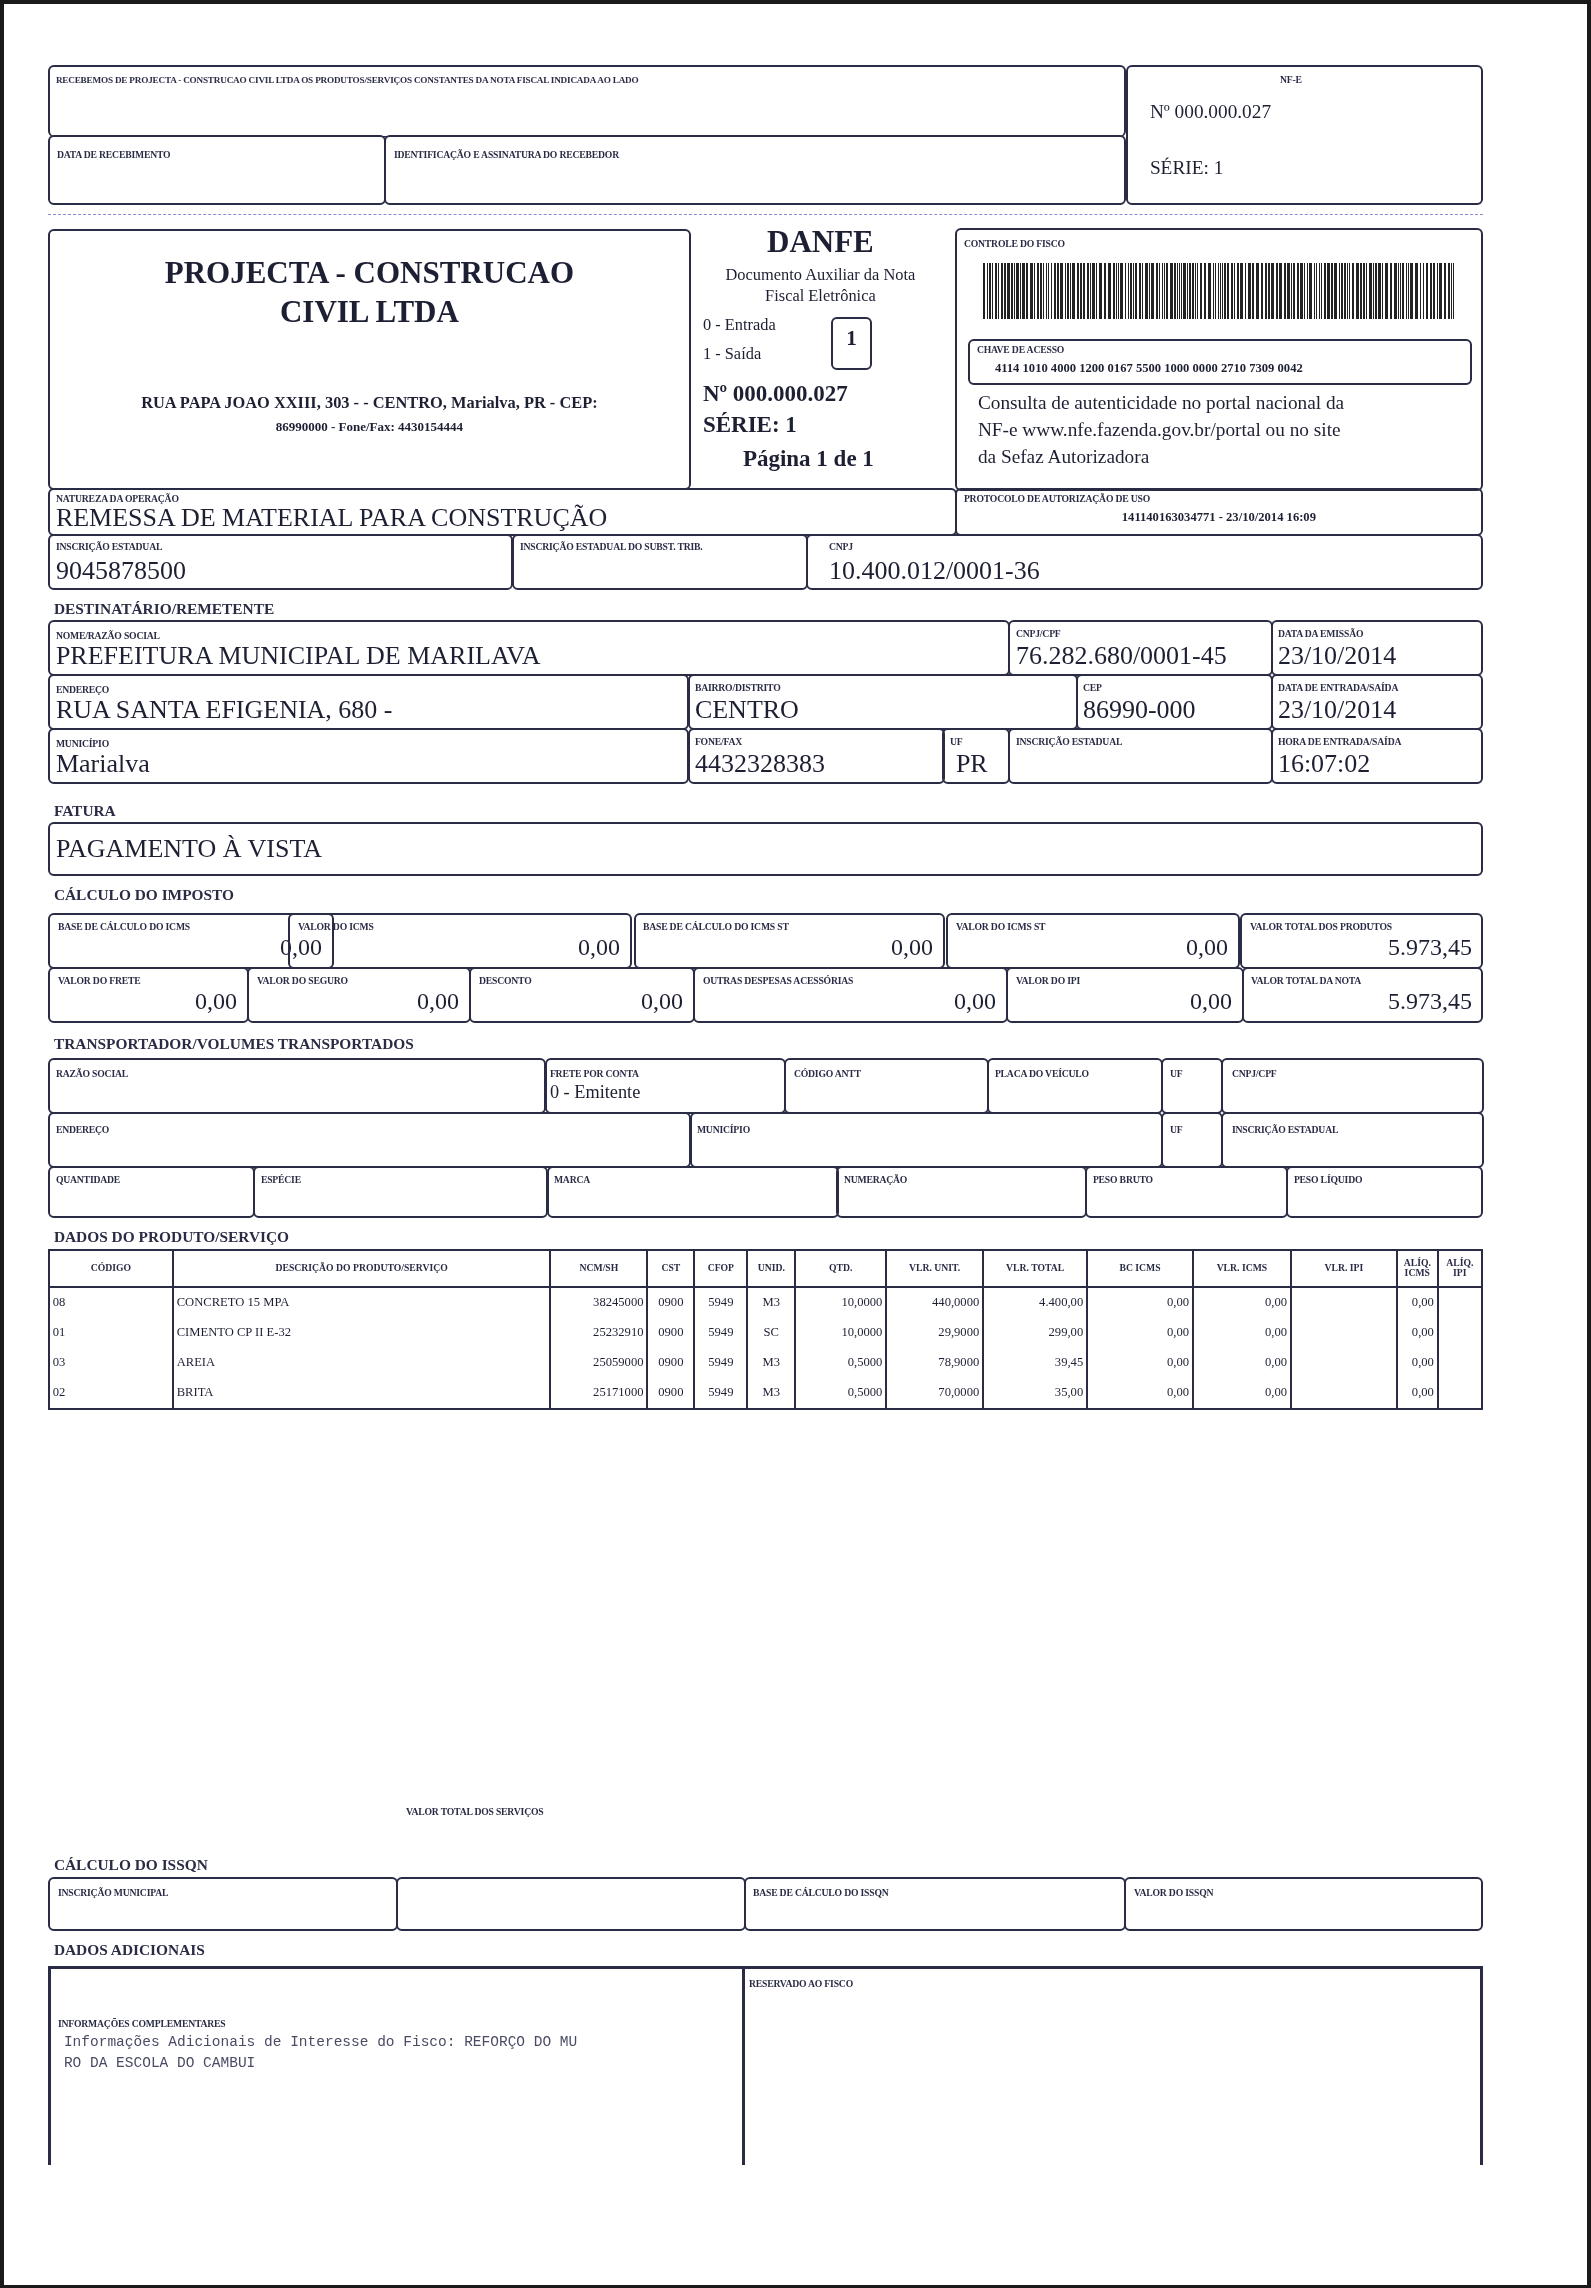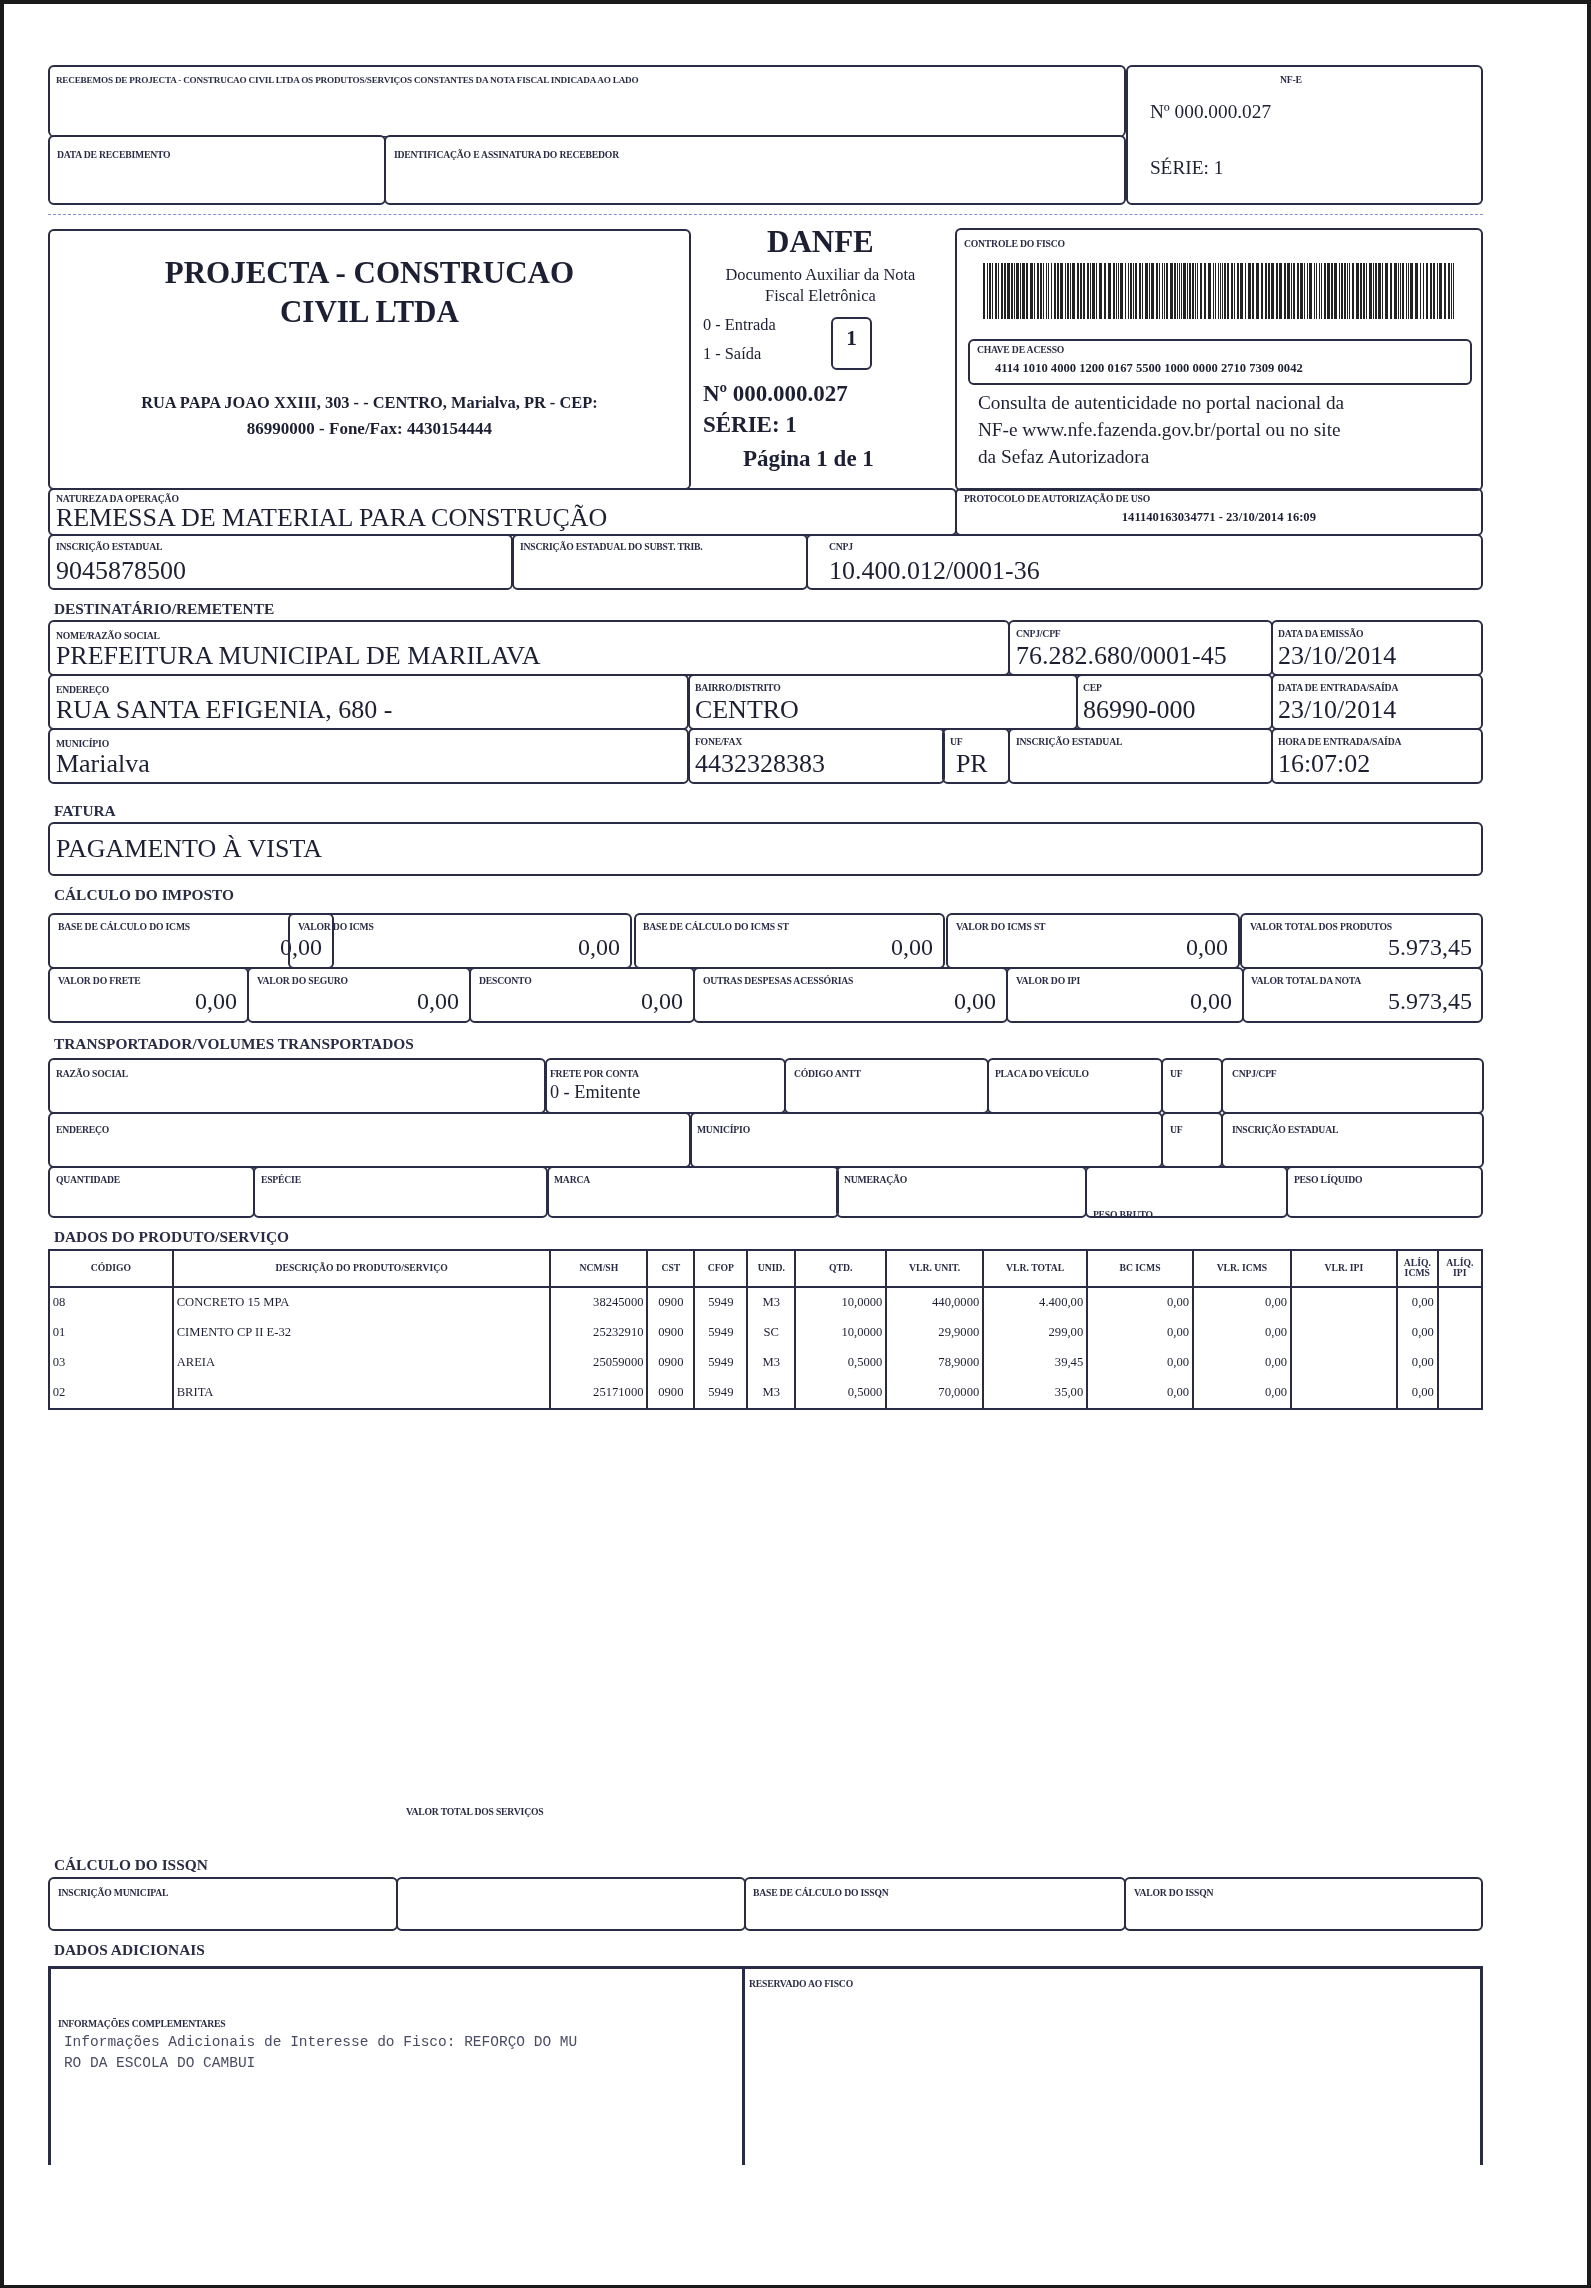--- a/index.html
+++ b/index.html
@@ -38,21 +38,21 @@
   <div class="lbl" style="left:1276px;top:70px;">NF-e</div>
   <div class="val" style="left:1146px;top:97px;font-size:19.3px;">Nº 000.000.027</div>
   <div class="val" style="left:1146px;top:153px;font-size:19.3px;">SÉRIE: 1</div>
 
   <div class="dash" style="left:44px;top:210px;width:1435px;"></div>
 
   <div class="box" style="left:44px;top:225px;width:643px;height:261px;"></div>
   <div class="val" style="left:44px;width:643px;text-align:center;top:251px;font-weight:bold;font-size:31px;">PROJECTA - CONSTRUCAO</div>
   <div class="val" style="left:44px;width:643px;text-align:center;top:290px;font-weight:bold;font-size:31px;">CIVIL LTDA</div>
   <div class="val" style="left:50px;width:631px;text-align:center;top:389px;font-weight:bold;font-size:16.4px;">RUA PAPA JOAO XXIII, 303 -  - CENTRO, Marialva, PR - CEP:</div>
-  <div class="val" style="left:50px;width:631px;text-align:center;top:415px;font-weight:bold;font-size:17px;">86990000 - Fone/Fax: 4430154444</div>
+  <div class="val" style="left:50px;width:631px;text-align:center;top:415px;font-weight:bold;font-size:13px;">86990000 - Fone/Fax: 4430154444</div>
 
   <div class="val" style="left:687px;width:259px;text-align:center;top:220px;font-weight:bold;font-size:31px;">DANFE</div>
   <div class="val" style="left:687px;width:259px;text-align:center;top:261px;font-size:16.4px;">Documento Auxiliar da Nota</div>
   <div class="val" style="left:687px;width:259px;text-align:center;top:282px;font-size:16.4px;">Fiscal Eletrônica</div>
   <div class="val" style="left:699px;top:311px;font-size:16.4px;">0 - Entrada</div>
   <div class="val" style="left:699px;top:340px;font-size:16.4px;">1 - Saída</div>
   <div class="box" style="left:827px;top:313px;width:41px;height:53px;"></div>
   <div class="val" style="left:827px;width:41px;text-align:center;top:322px;font-weight:bold;font-size:21px;">1</div>
   <div class="val" style="left:699px;top:377px;font-weight:bold;font-size:23px;">Nº 000.000.027</div>
   <div class="val" style="left:699px;top:408px;font-weight:bold;font-size:23px;">SÉRIE: 1</div>
@@ -306,21 +306,21 @@
 
   <div class="box" style="left:44px;top:1162px;width:207px;height:52px;"></div>
   <div class="lbl" style="left:52px;top:1170px;">QUANTIDADE</div>
   <div class="box" style="left:249px;top:1162px;width:295px;height:52px;"></div>
   <div class="lbl" style="left:257px;top:1170px;">ESPÉCIE</div>
   <div class="box" style="left:543px;top:1162px;width:292px;height:52px;"></div>
   <div class="lbl" style="left:550px;top:1170px;">MARCA</div>
   <div class="box" style="left:832px;top:1162px;width:251px;height:52px;"></div>
   <div class="lbl" style="left:840px;top:1170px;">NUMERAÇÃO</div>
   <div class="box" style="left:1081px;top:1162px;width:203px;height:52px;"></div>
-  <div class="lbl" style="left:1089px;top:1170px;margin-top:35px;">PESO BRUTO</div>
+  <div class="lbl" style="left:1089px;top:1170px;">PESO BRUTO</div>
   <div class="box" style="left:1282px;top:1162px;width:197px;height:52px;"></div>
   <div class="lbl" style="left:1290px;top:1170px;">PESO LÍQUIDO</div>
 
   <div class="sect" style="left:50px;top:1224px;">DADOS DO PRODUTO/SERVIÇO</div>
   <table class="prod" style="left:44px;top:1245px;width:1435px;">
     <colgroup>
       <col style="width:124px">
         <col style="width:378px">
         <col style="width:97px">
         <col style="width:47px">

